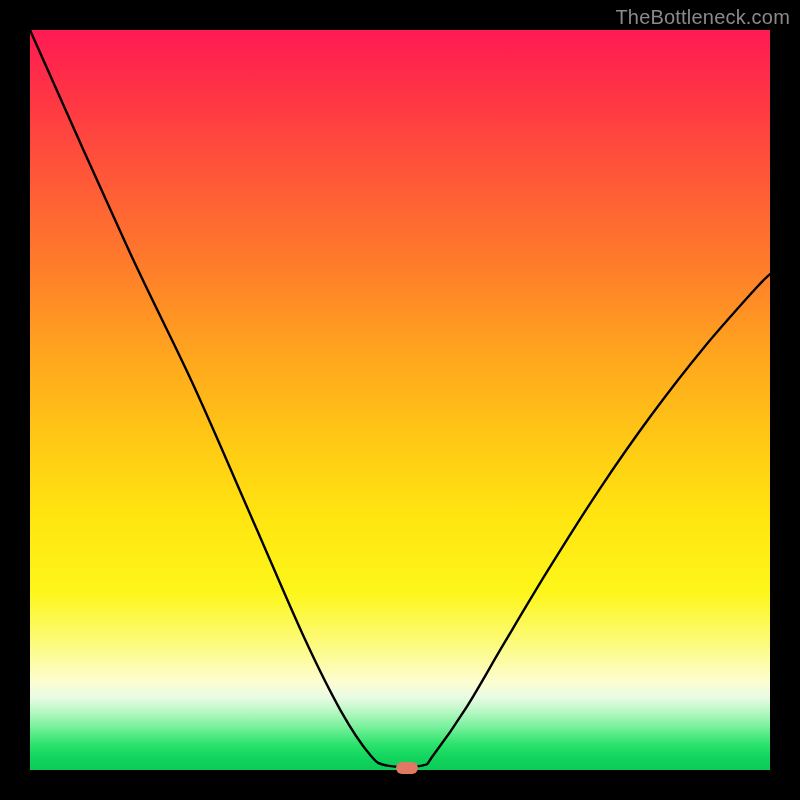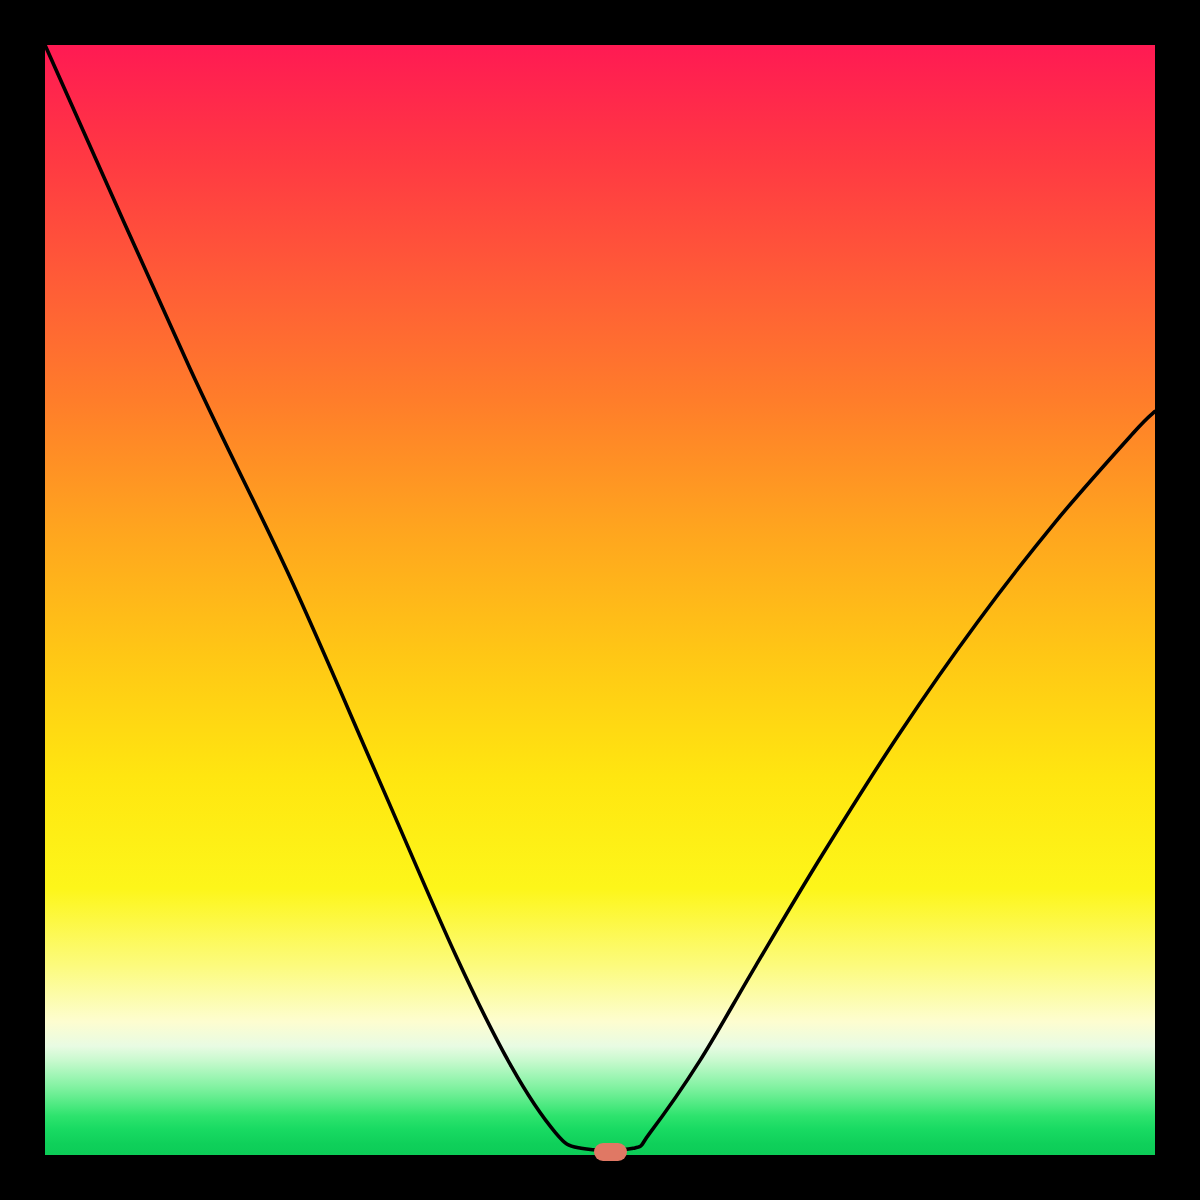--- a/index.html
+++ b/index.html
@@ -74,13 +74,14 @@
 </head>
 <body>
 
 <div class="frame">
   <div class="plot">
     <svg class="curve" viewBox="0 0 740 740" preserveAspectRatio="none">
       <path id="curve-path" d="M 0.00 0.00 C 16.03 35.77 69.07 155.65 96.20 214.60 C 123.33 273.55 141.83 308.09 162.80 353.72 C 183.77 399.35 203.50 446.22 222.00 488.40 C 240.50 530.58 259.00 574.73 273.80 606.80 C 288.60 638.87 299.70 661.07 310.80 680.80 C 321.90 700.53 332.63 716.07 340.40 725.20 C 348.17 734.33 348.79 733.83 357.42 735.56 C 366.05 737.29 384.55 737.29 392.20 735.56 C 399.85 733.83 395.90 734.94 403.30 725.20 C 410.70 715.46 424.88 695.60 436.60 677.10 C 448.32 658.60 460.03 637.02 473.60 614.20 C 487.17 591.38 501.97 566.10 518.00 540.20 C 534.03 514.30 552.53 484.70 569.80 458.80 C 587.07 432.90 604.33 408.23 621.60 384.80 C 638.87 361.37 656.13 339.17 673.40 318.20 C 690.67 297.23 714.10 271.33 725.20 259.00 C 736.30 246.67 737.53 246.67 740.00 244.20" fill="none" stroke="#000" stroke-width="2.4" stroke-linecap="round" stroke-linejoin="round"></path>
     </svg>
     <div class="marker" id="marker" style="left: 377.4px; top: 737.78px; background: rgb(224, 120, 100);"></div>
   </div>
+  <div class="watermark">TheBottleneck.com</div>
 </div>
 
 </body></html>

